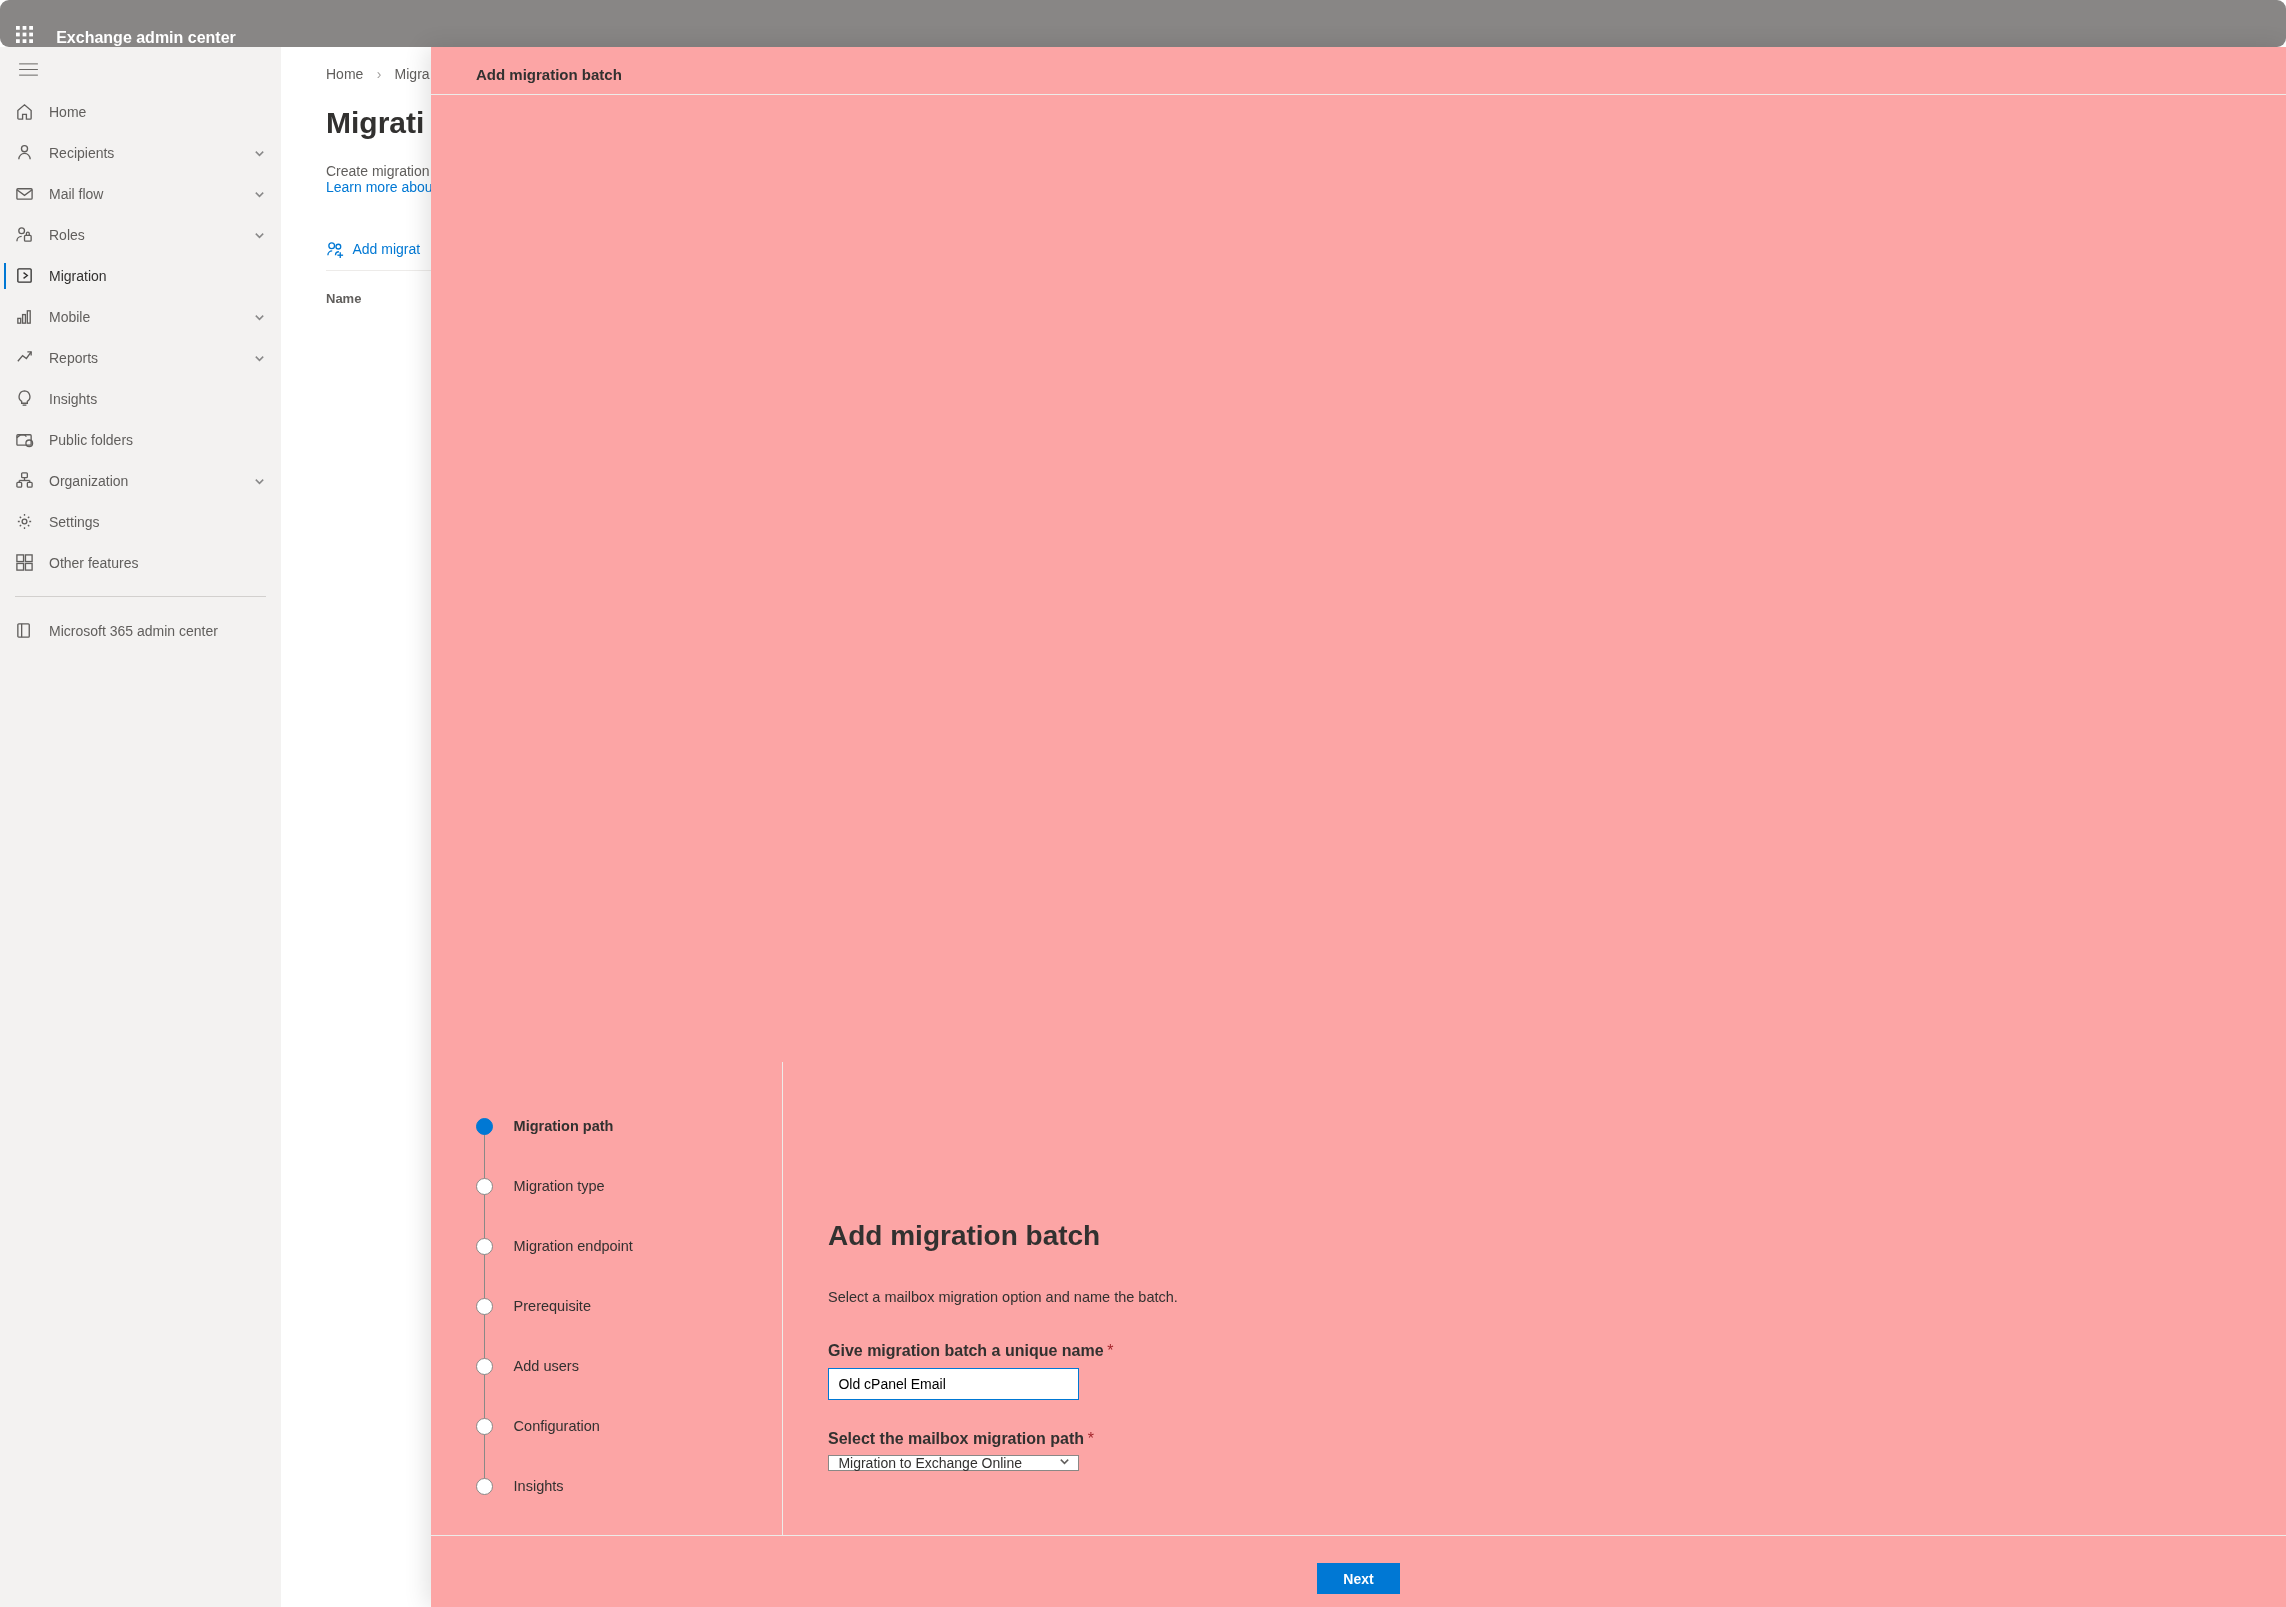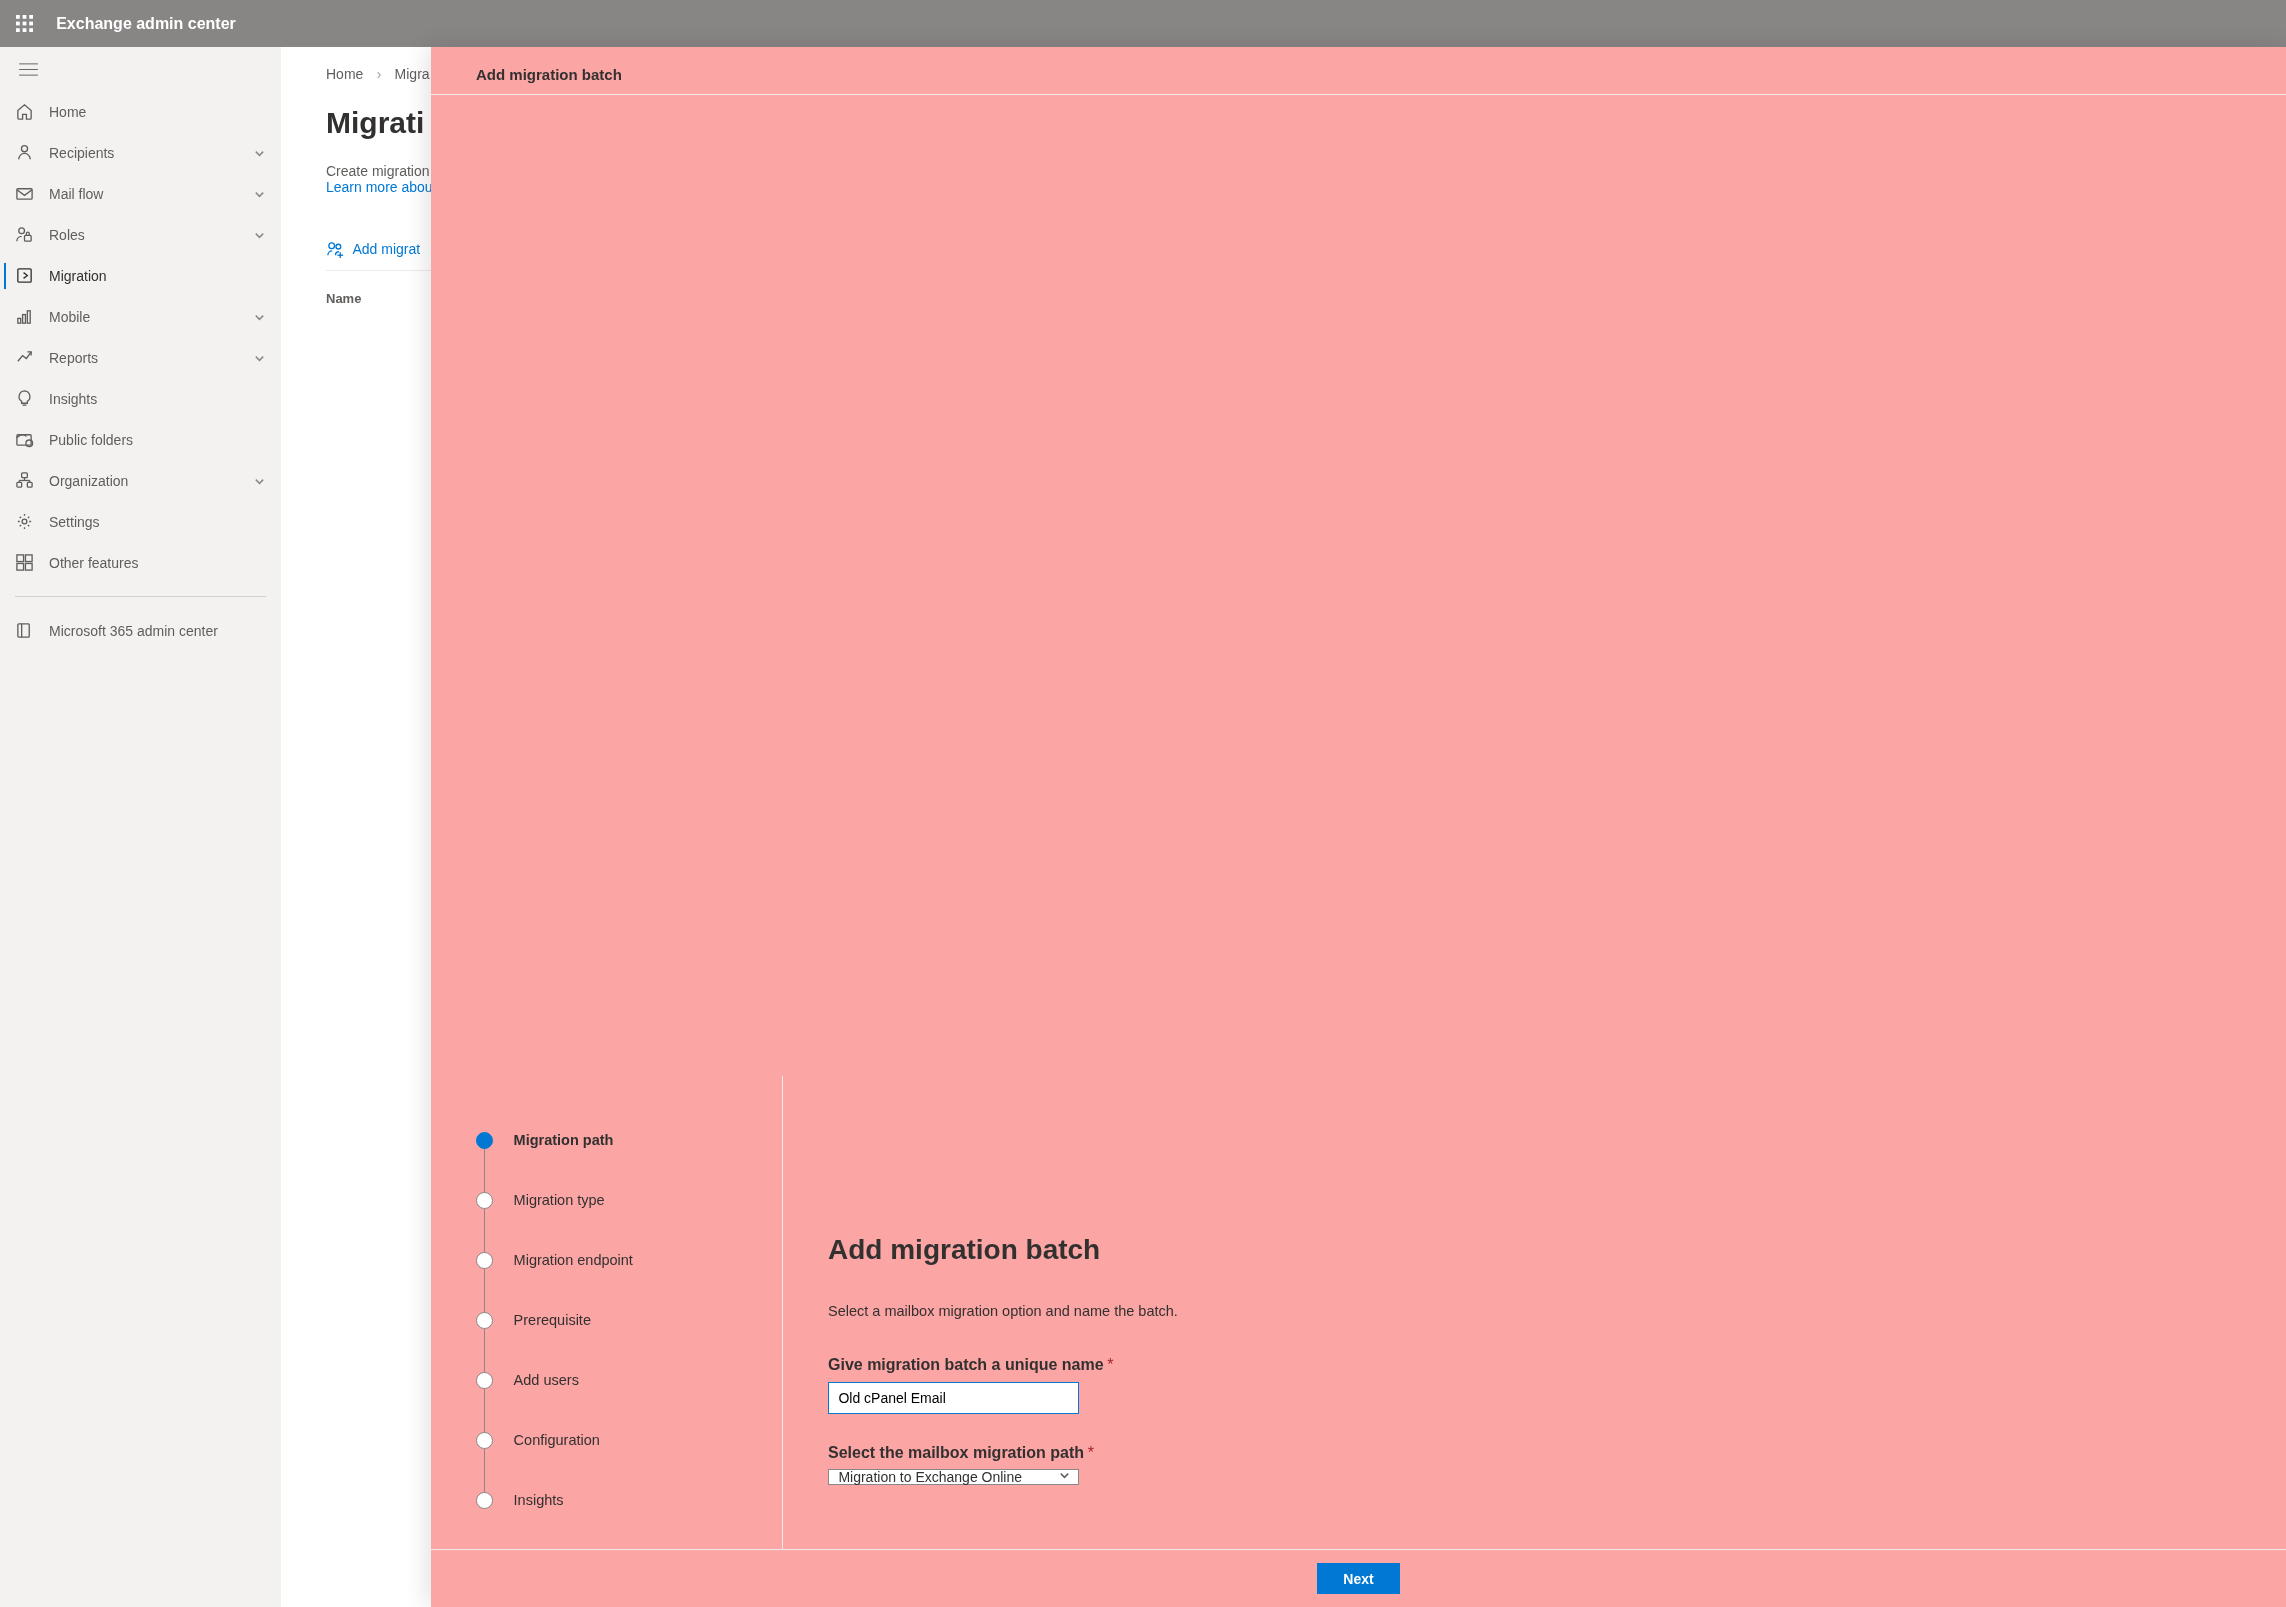--- a/index.html
+++ b/index.html
@@ -5,23 +5,24 @@
   * { box-sizing: border-box; margin: 0; padding: 0; }
   html, body { height: 100%; font-family: "Segoe UI", -apple-system, BlinkMacSystemFont, sans-serif; color: #323130; overflow: hidden; }
   body { display: flex; flex-direction: column; }
 
   
   .top-header {
     height: 47px;
     background: #888685;
     color: #fff;
     display: flex;
-    align-items: center;
+    align-items: flex-end;
     padding: 0 11.2px;
     flex-shrink: 0;
+    border-radius: 9px;
   }
   .waffle {
     width: 26px; height: 26px; display:flex; align-items:center; justify-content:center; cursor:pointer;
   }
   .waffle svg { fill: #fff; }
   .app-title { margin-left: 19px; font-size: 16px; font-weight: 600; }
 
   
   .layout { display: flex; flex: 1 1 auto; height: calc(100% - 47px); position: relative; }
 
@@ -207,21 +208,21 @@
     background:#fff;
   }
   .select-wrap .sel-val { flex:1; }
   .select-wrap svg { stroke:#605e5c; fill:none; stroke-width:1.6; }
 
   
   .flyout-footer {
     border-top: 0.9px solid #edebe9;
     display: flex;
     justify-content: center;
-    padding: 13px 0 13px 0;
+    padding: 27px 0 13px 0;
   }
   .next-btn {
     background: #0078d4;
     color: #fff;
     border: none;
     padding: 7.5px 26px;
     font-size: 14px;
     font-weight: 600;
     cursor: pointer;
   }

